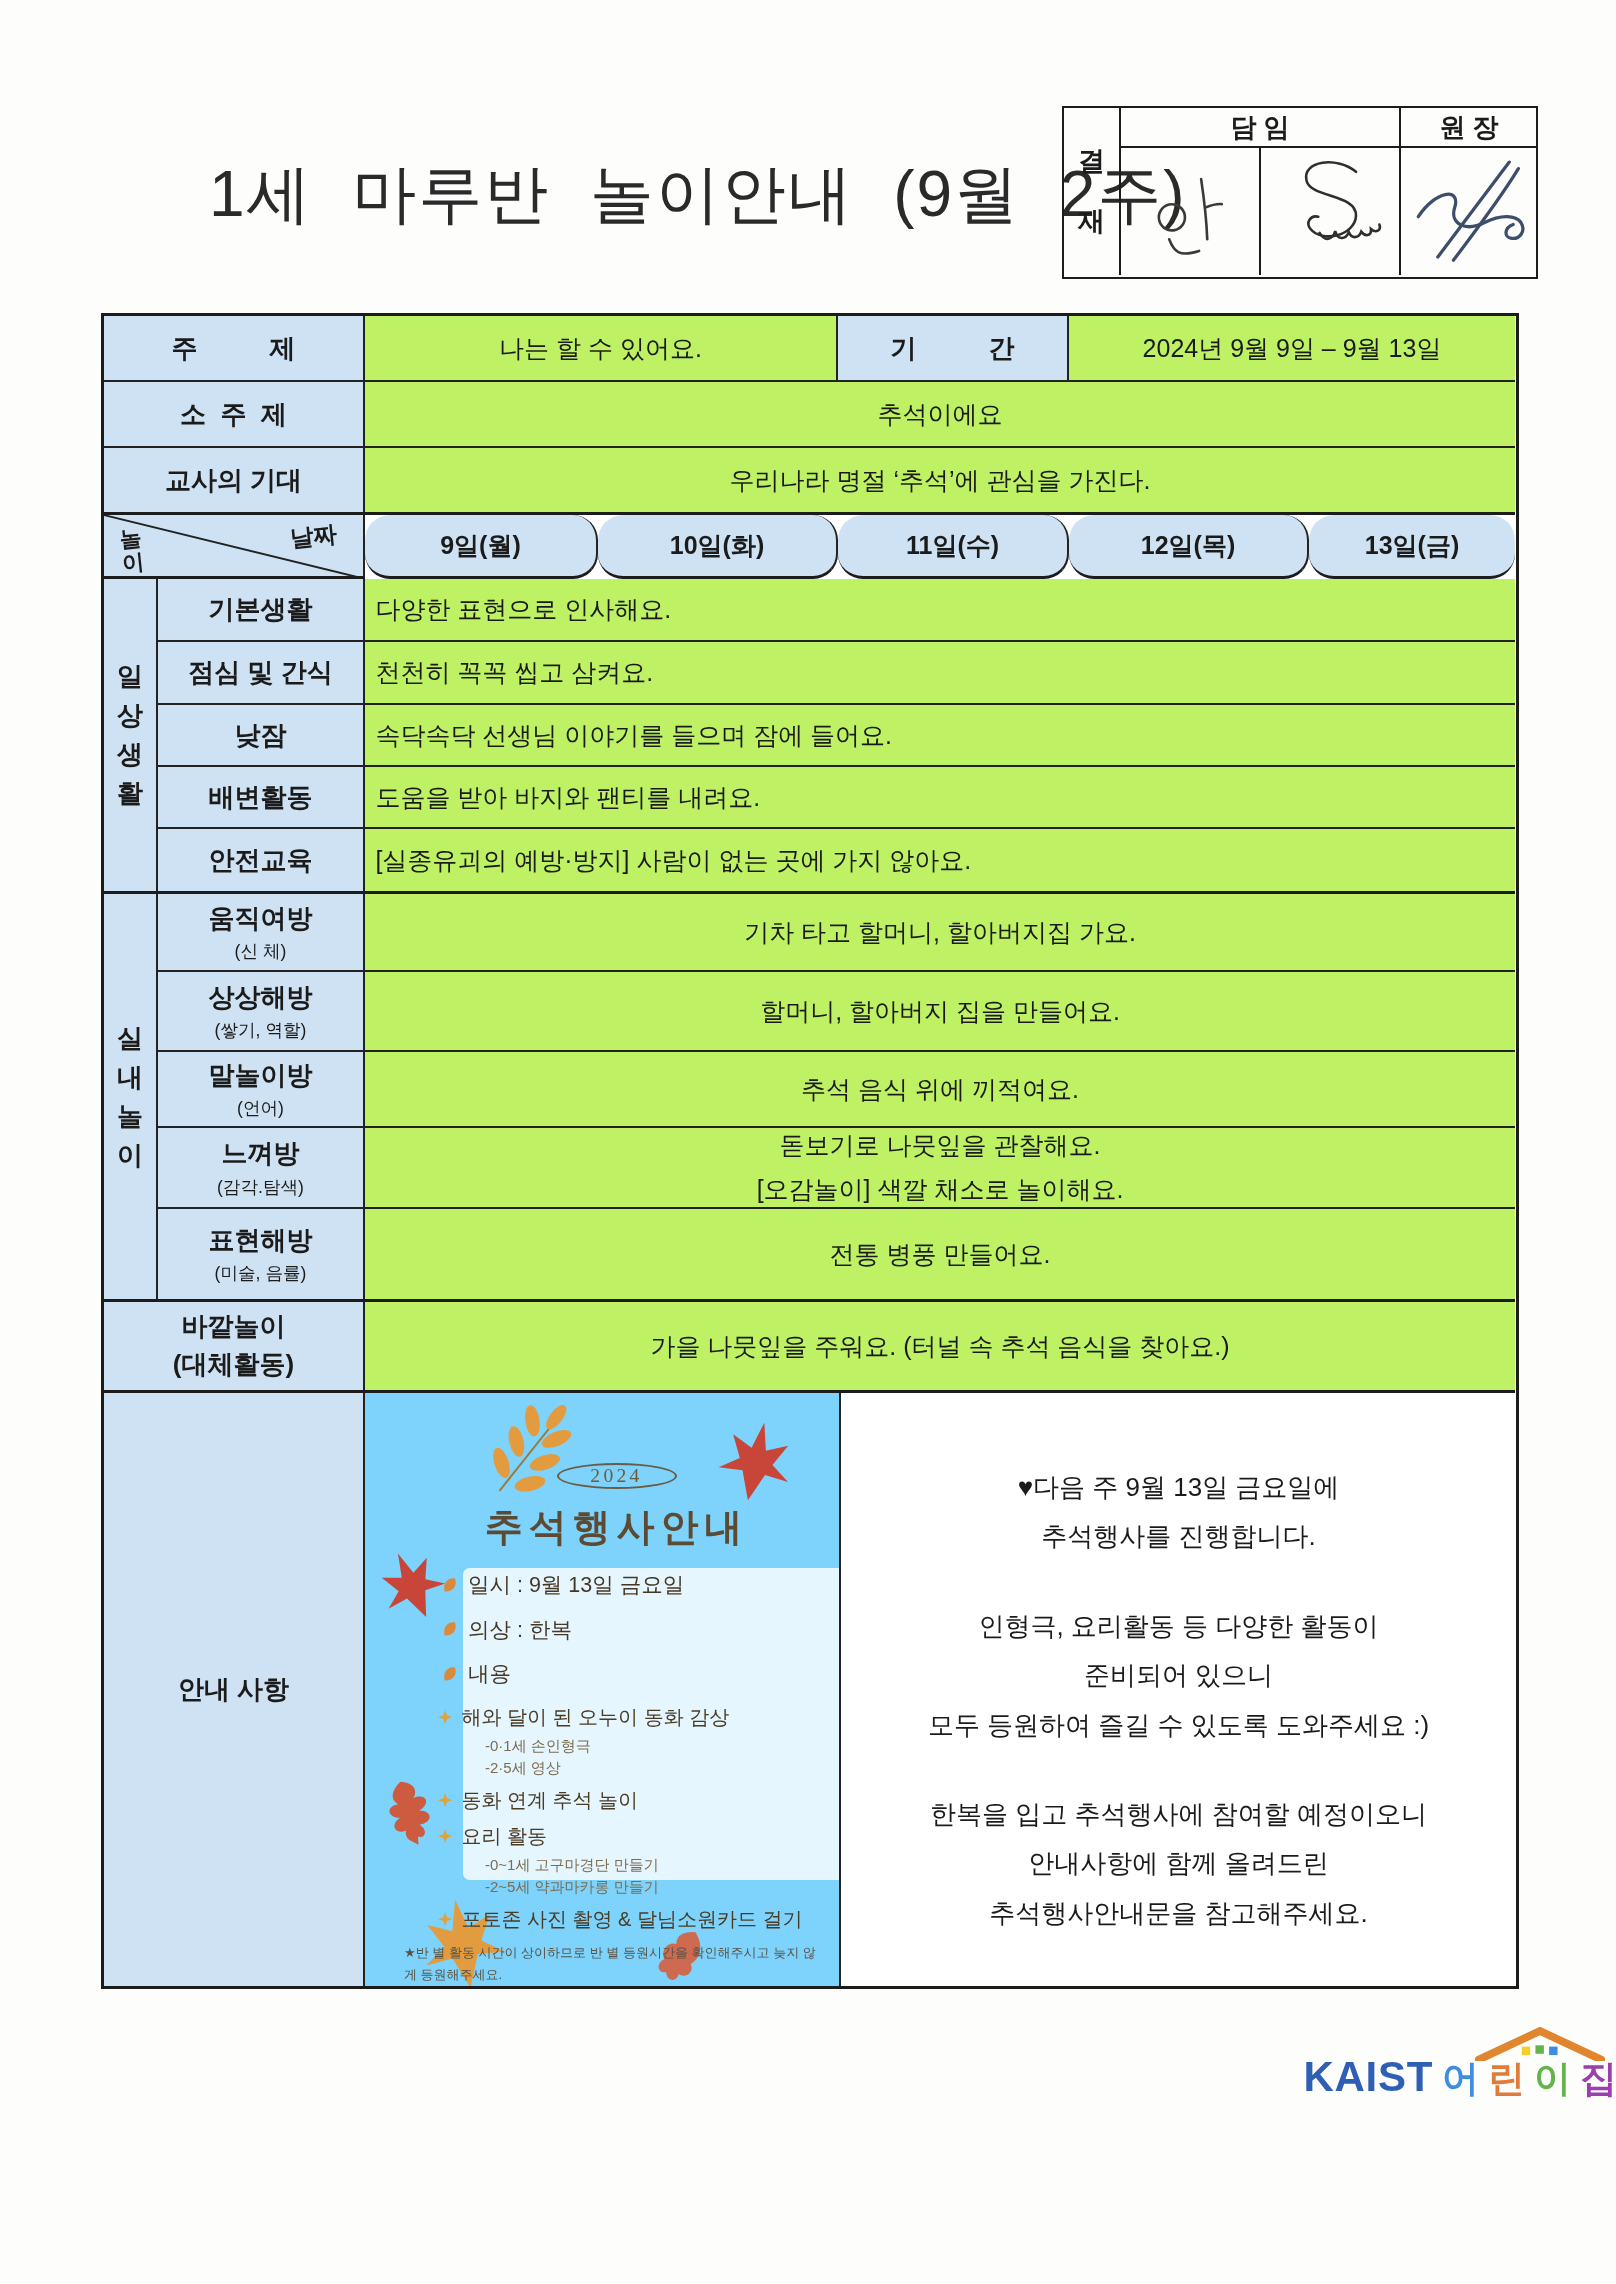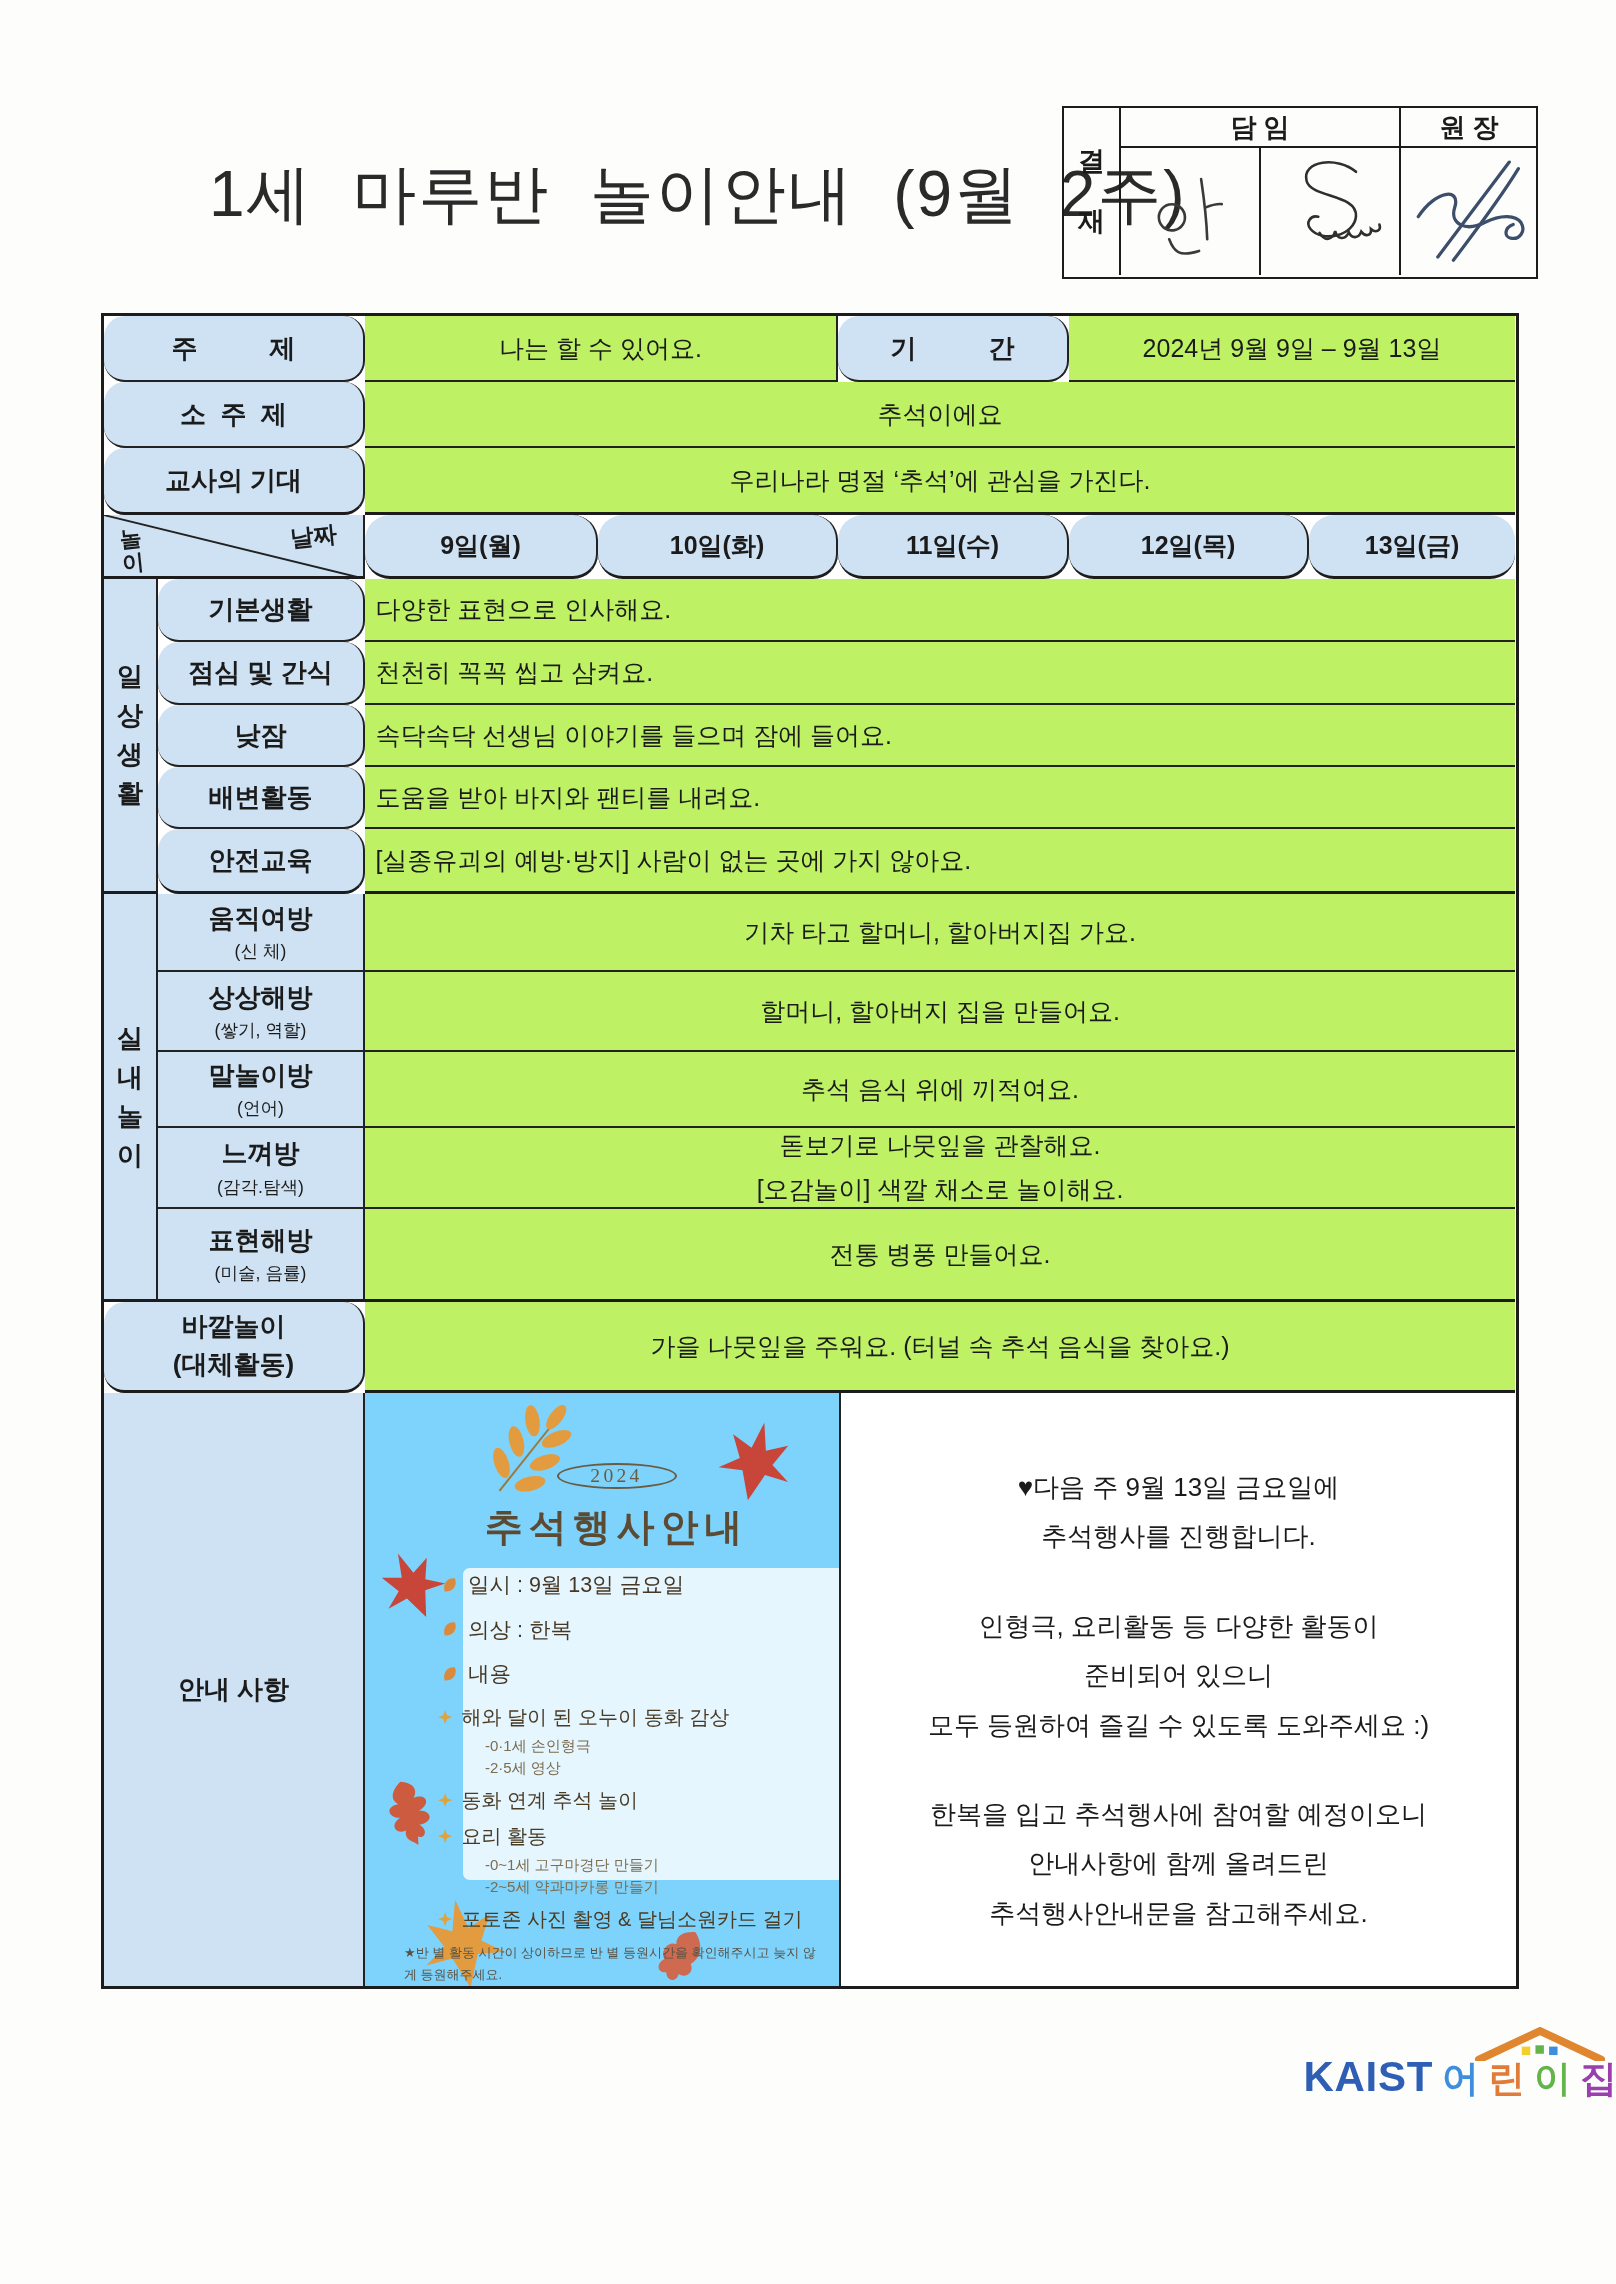--- a/index.html
+++ b/index.html
@@ -28,21 +28,21 @@
   .tbl { position:absolute; left:101px; top:313px; width:1418px; border:3.3px solid #1c1c1c; background:#fff; }
   .grid { display:grid;
           grid-template-columns:54px 207px 233px 240px 231px 240px 206px;
           grid-template-rows:66px 66px 67px 64px 63px 63px 62px 62px 65px 78px 80px 76px 81px 93px 91px; }
   .c { border-right:2px solid #222; border-bottom:2px solid #222; background:#bef264;
        display:flex; flex-direction:column; align-items:center; justify-content:center;
        overflow:hidden; text-align:center; }
   .noR { border-right:none; }
   .thickB { border-bottom:3.3px solid #1c1c1c; }
   .blue { background:#cfe2f3; }
-  .lbl { font-weight:bold; font-size:26px; white-space:pre;border-radius:21px; }
+  .lbl { font-weight:bold; font-size:26px; white-space:pre; }
   .val { font-size:25px; }
   .left { align-items:flex-start; padding-left:10.4px; text-align:left; }
   .pre { white-space:pre-line; line-height:1.75; }
   .sublbl { font-size:17.6px; font-weight:normal; margin-top:3.9px; white-space:pre; }
   .sect { font-size:26px; font-weight:bold; white-space:pre-line; line-height:1.5; }
   .daycell { font-weight:bold; font-size:25px;border-radius:25px; }
 
   
   .diag { position:relative; }
   .diag svg { position:absolute; left:0; top:0; }

